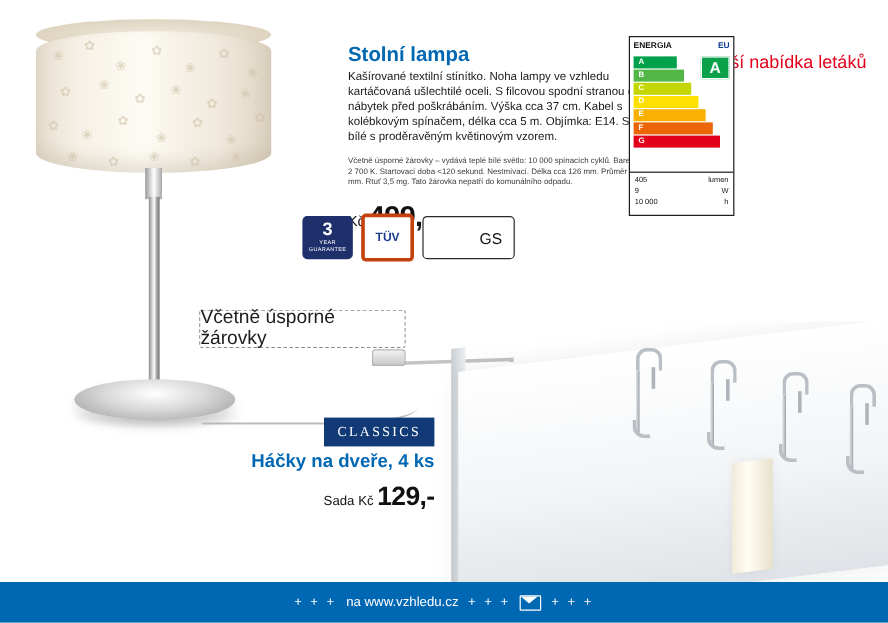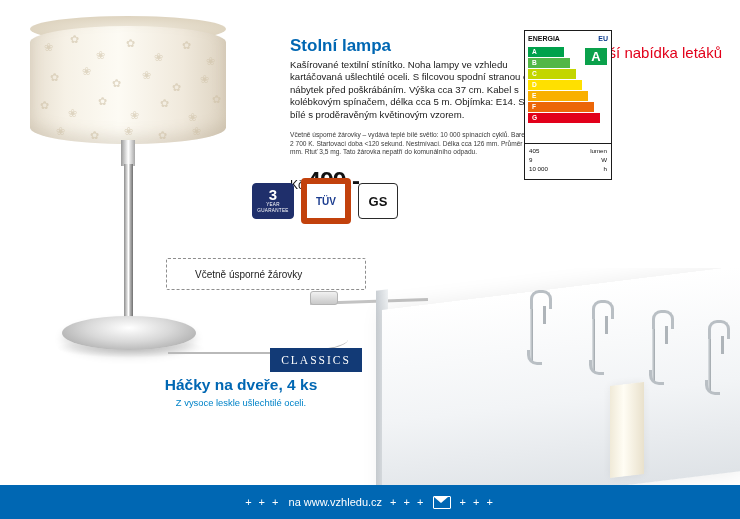--- a/index.html
+++ b/index.html
@@ -74,22 +74,22 @@
   }
   .switch{
     position:absolute;left:310px;top:291px;width:26px;height:12px;
     background:linear-gradient(180deg,#f1f1f1,#c9c9c9);border-radius:3px;border:1px solid #b4b4b4;
   }
 
   
   .bulb-badge{
     position:absolute;left:166px;top:258px;width:170px;height:30px;
     border:1px dashed #8e8e8e;border-radius:2px;background:#fff;
-    display:flex;align-items:center;
-    font-size:10px;color:#1c1c1c;padding-left:28px;
+    display:flex;align-items:center;justify-content:center;
+    font-size:16px;color:#1c1c1c;
   }
 
   
   .lamp-text{position:absolute;left:252px;top:36px;width:268px;margin-left:38px;}
   .title-blue{
     color:#0067b3;font-size:17px;font-weight:bold;margin:0 0 3px 0;
   }
   .sub-blue{
     color:#0083c8;font-size:9.6px;line-height:12.4px;margin:0 0 2px 0;
   }
@@ -104,24 +104,24 @@
   }
   .price b{font-size:24px;letter-spacing:-0.5px;}
 
   
   .certs{position:absolute;left:252px;top:178px;display:flex;gap:7px;align-items:center;}
   .cert{width:40px;height:34px;border:1px solid #333;border-radius:4px;background:#fff;
         display:flex;flex-direction:column;align-items:center;justify-content:center;}
   .cert.dark{background:#1f2f6b;color:#fff;border-color:#1f2f6b;}
   .cert .big{font-size:15px;font-weight:bold;line-height:14px;}
   .cert .sm{font-size:4.6px;line-height:6px;letter-spacing:.3px;}
-  .cert-round{width:38px;height:34px;border:6px solid #c2410c;border-radius:4px;background:#fff;
+  .cert-round{width:38px;height:34px;border:3px solid #c2410c;border-radius:4px;background:#fff;
         display:flex;align-items:center;justify-content:center;font-size:10px;font-weight:bold;color:#1b3c8f;}
   .cert-gs{width:38px;height:34px;border:1px solid #2a2a2a;border-radius:4px;background:#fff;
-        display:flex;align-items:center;justify-content:center;font-size:13px;font-weight:bold;color:#111;}
+        display:flex;align-items:center;justify-content:center;font-size:13px;font-weight:normal;color:#111;padding-left:37px;}
 
   
   .energy{
     position:absolute;left:524px;top:30px;width:86px;height:148px;
     border:1px solid #1b1b1b;background:#fff;
   }
   .energy-head{
     height:14px;display:flex;align-items:center;justify-content:space-between;
     padding:0 3px;font-size:7px;font-weight:bold;color:#111;
   }
@@ -184,21 +184,21 @@
   }
 
   
   .classics{
     position:absolute;left:270px;top:348px;width:92px;height:24px;
     background:#123a76;color:#fff;display:flex;align-items:center;justify-content:center;
     font-family:"Liberation Serif", serif;font-size:11.5px;letter-spacing:2px;
   }
 
   
-  .hooks-text{position:absolute;left:120px;top:376px;width:242px;text-align:center;}
+  .hooks-text{position:absolute;left:120px;top:376px;width:242px;text-align:right;}
   .hooks-text .title-blue{font-size:15.5px;}
   .hooks-text .sub-blue{font-size:9.4px;line-height:12.2px;}
   .hooks-text .body-txt{font-size:9.4px;line-height:12.2px;}
   .hooks-price{margin-top:7px;font-size:11px;color:#111;}
   .hooks-price b{font-size:22px;letter-spacing:-0.5px;}
 
   
   .footer{
     position:absolute;left:0;bottom:0;width:740px;height:34px;
     background:#0067b3;color:#fff;display:flex;align-items:center;justify-content:center;
@@ -361,21 +361,25 @@
         <div class="back"></div>
         <div class="front"></div>
         <div class="tip"></div>
     </div>
   </div>
 
   <div class="classics">CLASSICS</div>
 
   <div class="hooks-text">
     <div class="title-blue">Háčky na dveře, 4 ks</div>
-    <div class="sub-blue">Z vysoce leskle ušlechtilé oceli.</div>
+    <div class="hooks-price">
+      <span>Sada</span>
+      <span>Kč</span>
+      <b>129,-</b>
+    </div>
   </div>
 
   <div class="footer">
     <span class="plus">+ + +</span>
     <span>na www.vzhledu.cz</span>
     <span class="plus">+ + +</span>
     <span class="env-icon"></span>
     <span class="plus">+ + +</span>
   </div>
 

